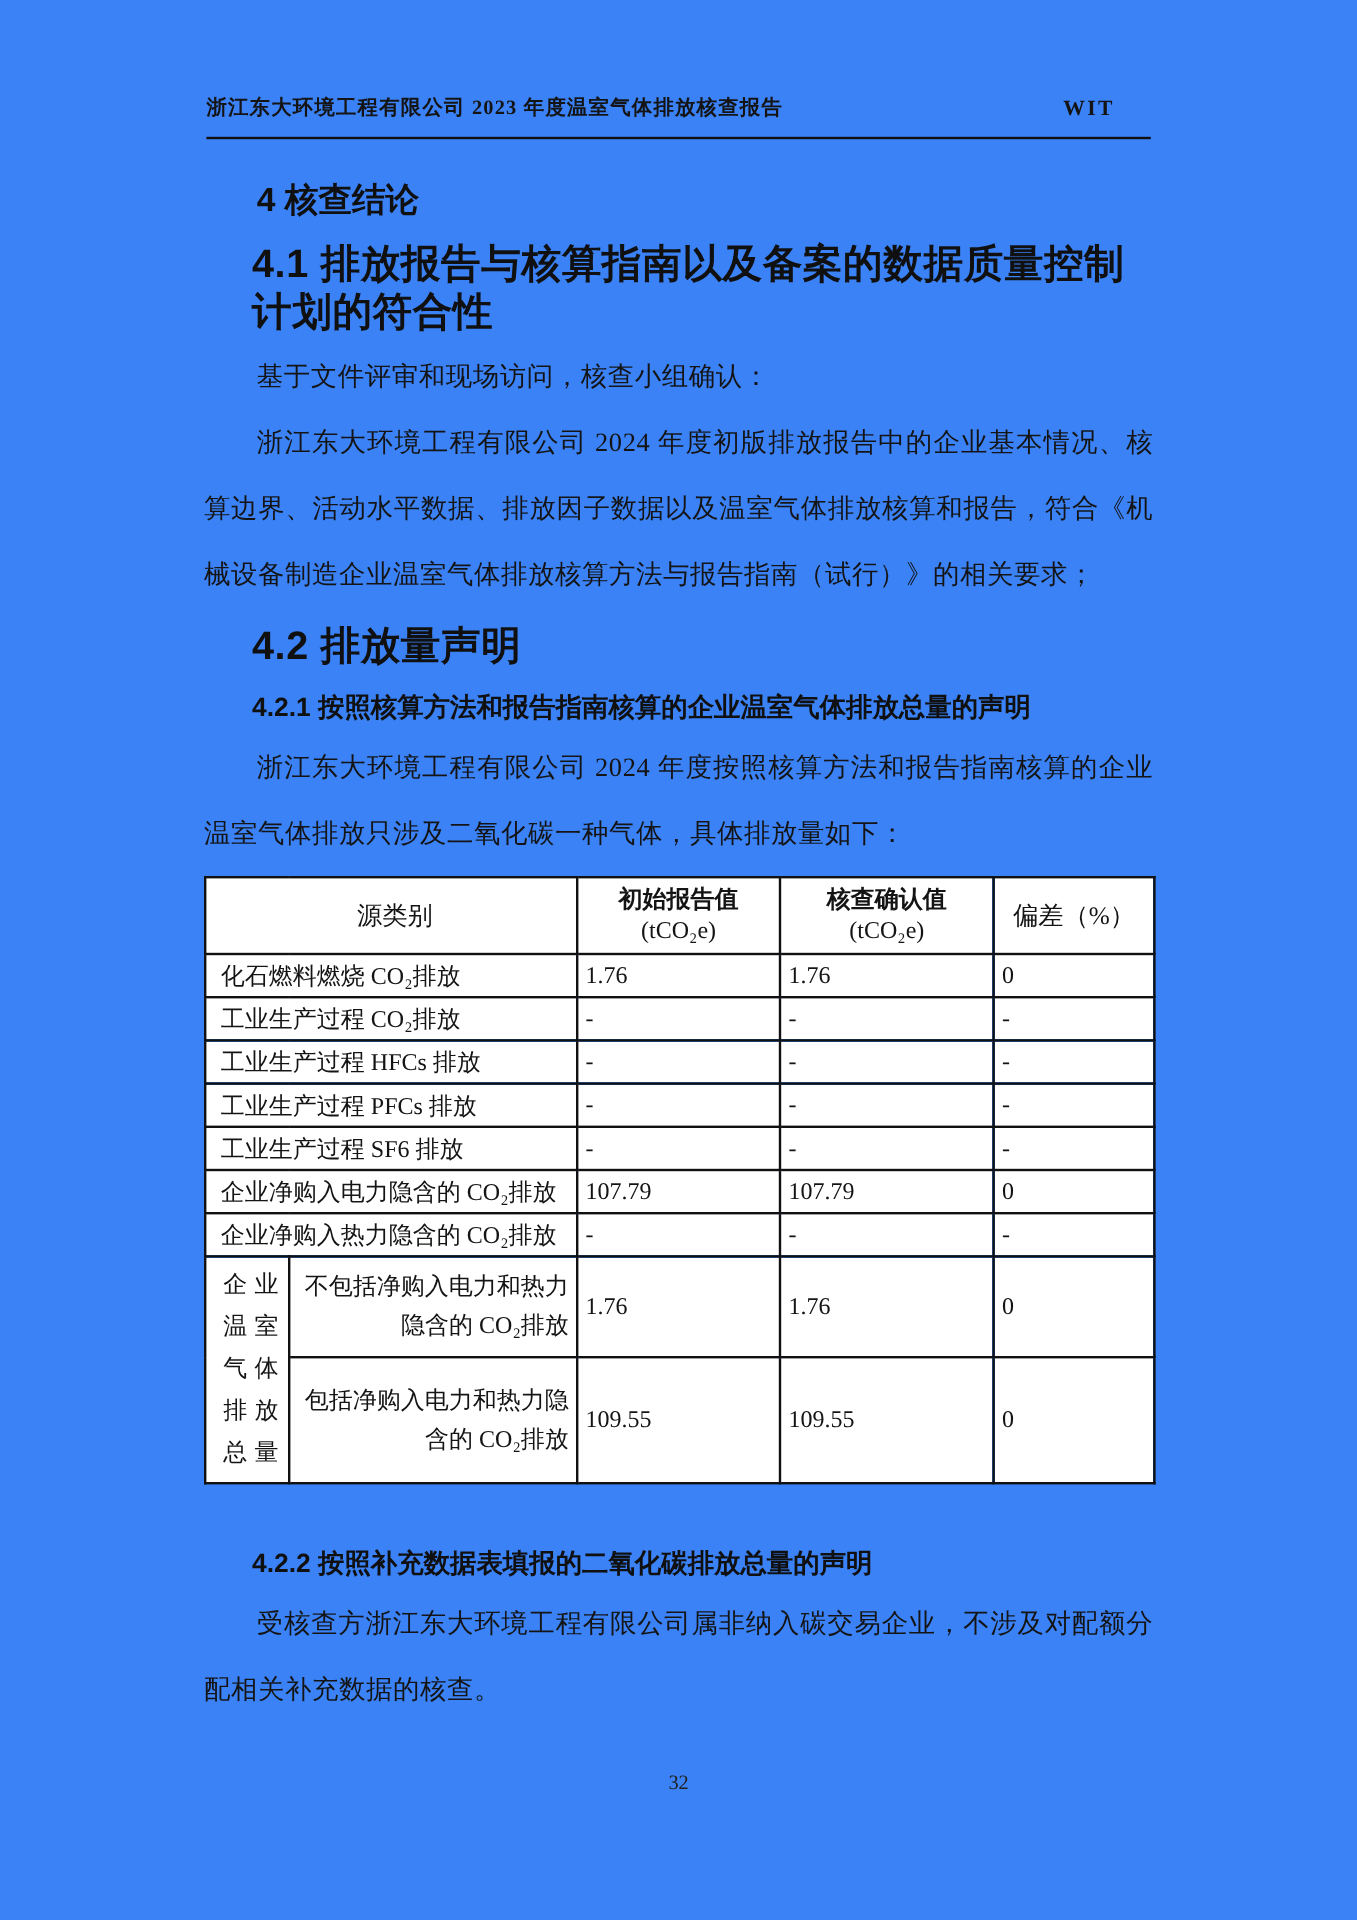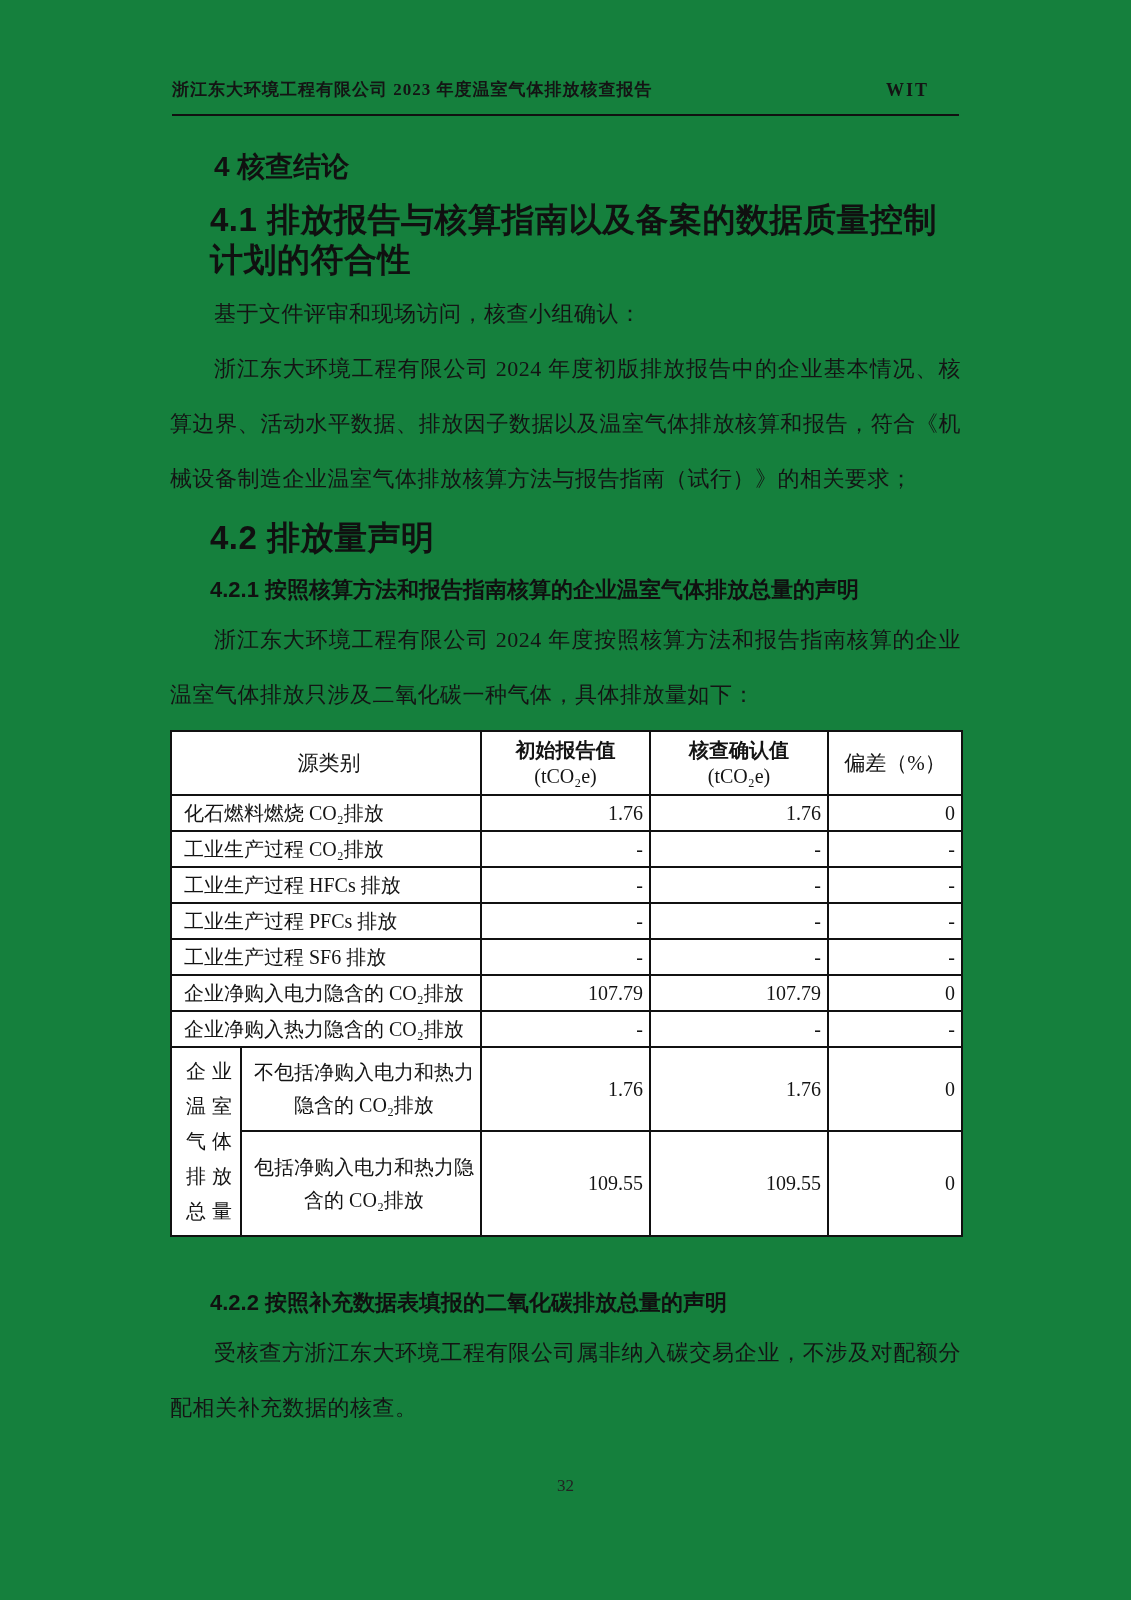--- a/index.html
+++ b/index.html
@@ -1,20 +1,20 @@
 <!DOCTYPE html>
 <html lang="zh"><head>
 <meta charset="utf-8">
 <style>
   html,body{margin:0;padding:0;background:#e8e8e8;}
   .page{
     position:relative;
     width:1131px;height:1600px;
     margin:0 auto;
-    background:#15803d;
+    background:#3b82f6;
     color:#141414;
     font-family:"Liberation Serif","DejaVu Serif",serif;
     overflow:hidden;
   }
   .header{
     margin:78px 172px 0 172px;
     display:flex;justify-content:space-between;align-items:flex-end;
     padding-bottom:13px;
     border-bottom:2px solid #111;
   }
@@ -62,28 +62,28 @@
     font-weight:normal;
     background:#fff;
     overflow:hidden;
   }
   table.emi th.hdr-src{height:58px;text-align:center;padding-left:12px;font-size:21px;}
   table.emi th.hdr-val{height:58px;text-align:center;font-size:20px;line-height:26px;}
   table.emi th.hdr-val .lbl{font-family:"Liberation Sans","DejaVu Sans",sans-serif;font-weight:bold;display:block;}
   table.emi th.hdr-val .unit{display:block;font-weight:normal;}
   table.emi th.hdr-dev{height:58px;text-align:center;font-size:21px;}
   table.emi td.src{height:30px;text-align:left;padding-left:12px;white-space:nowrap;}
-  table.emi td.num{height:30px;text-align:right;}
+  table.emi td.num{height:30px;text-align:left;}
   table.emi td.group-label{
     text-align:left;vertical-align:middle;padding:6px 0 6px 14px;
     line-height:35px;letter-spacing:6px;
     word-break:break-all;
   }
   table.emi td.group-desc{
-    text-align:center;padding-left:12px;line-height:33px;
+    text-align:right;padding-left:12px;line-height:33px;
   }
   tr.g1 td{height:62px;}
   tr.g2 td{height:84px;}
   .footer{
     position:absolute;left:0;bottom:104px;width:100%;
     text-align:center;font-size:17px;color:#222;
   }
 </style>
 </head>
 <body>

